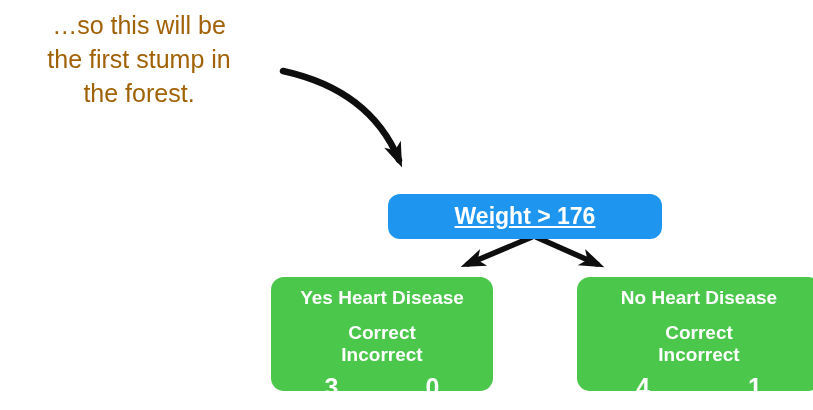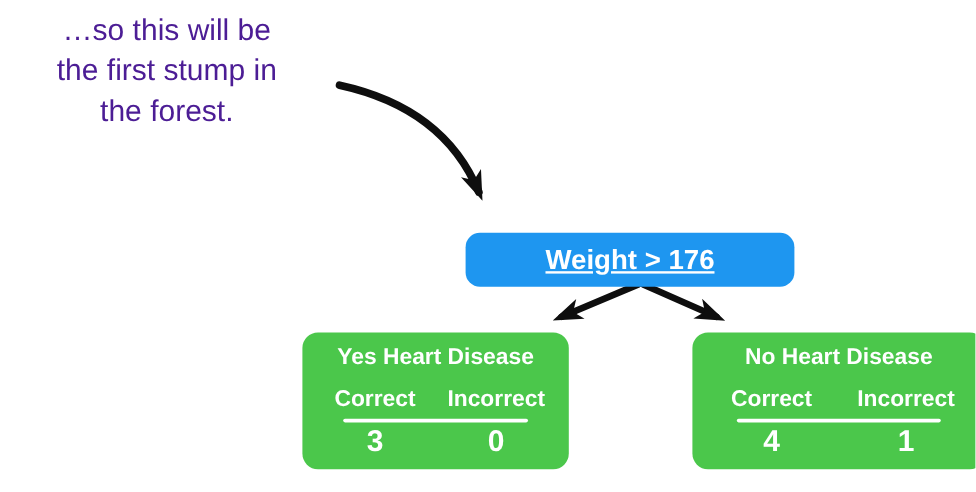--- a/index.html
+++ b/index.html
@@ -3,41 +3,41 @@
 <meta charset="utf-8">
 <style>
   html,body{margin:0;padding:0;background:#ffffff;}
   .stage{
     position:relative;width:813px;height:410px;background:#ffffff;
     overflow:hidden;font-family:"Liberation Sans",sans-serif;
   }
   .annotation{
     position:absolute;left:6px;top:8px;width:266px;
     text-align:center;font-size:25px;line-height:34px;
-    color:#4c1d95;white-space:pre-line;
+    color:#a16207;white-space:pre-line;
   }
   .arrows{position:absolute;left:0;top:0;width:813px;height:410px;pointer-events:none;}
   .arrowline{stroke:var(--arrow,#0e0e0e);fill:none;}
   .arrowhead{fill:var(--arrow,#0e0e0e);}
   .node-root{
     position:absolute;left:388px;top:194px;width:274px;height:45px;
     background:var(--root_fill,#1E96F0);border-radius:12px;
     display:flex;align-items:center;justify-content:center;
     color:var(--node_text,#ffffff);font-size:23px;font-weight:700;text-decoration:underline;
   }
   .leaf{
     position:absolute;top:277px;height:114px;box-sizing:border-box;
     background:var(--leaf_fill,#4BC74B);border-radius:13px;
     color:var(--node_text,#ffffff);font-weight:700;
     display:flex;flex-direction:column;padding:10px 10px 8px;
   }
-  .leaf-left{left:252px;width:222px;}
+  .leaf-left{left:271px;width:222px;}
   .leaf-right{left:577px;width:244px;}
   .leaf-title{text-align:center;font-size:19px;line-height:22px;}
-  .leaf-cols{display:flex;margin-top:13px;font-size:19px;line-height:22px;}
+  .leaf-cols{display:flex;margin-top:13px;font-size:19px;line-height:22px;flex-direction:column;}
   .leaf-vals{display:flex;margin-top:2px;font-size:25px;line-height:28px;}
   .leaf-cols span,.leaf-vals span{flex:1;text-align:center;}
   .leaf-divider{height:3px;background:var(--node_text,#ffffff);width:76%;margin:5px auto 0;border-radius:2px;}
 </style>
 </head>
 <body>
 
 <div class="stage">
 
   <div class="annotation">…so this will be

